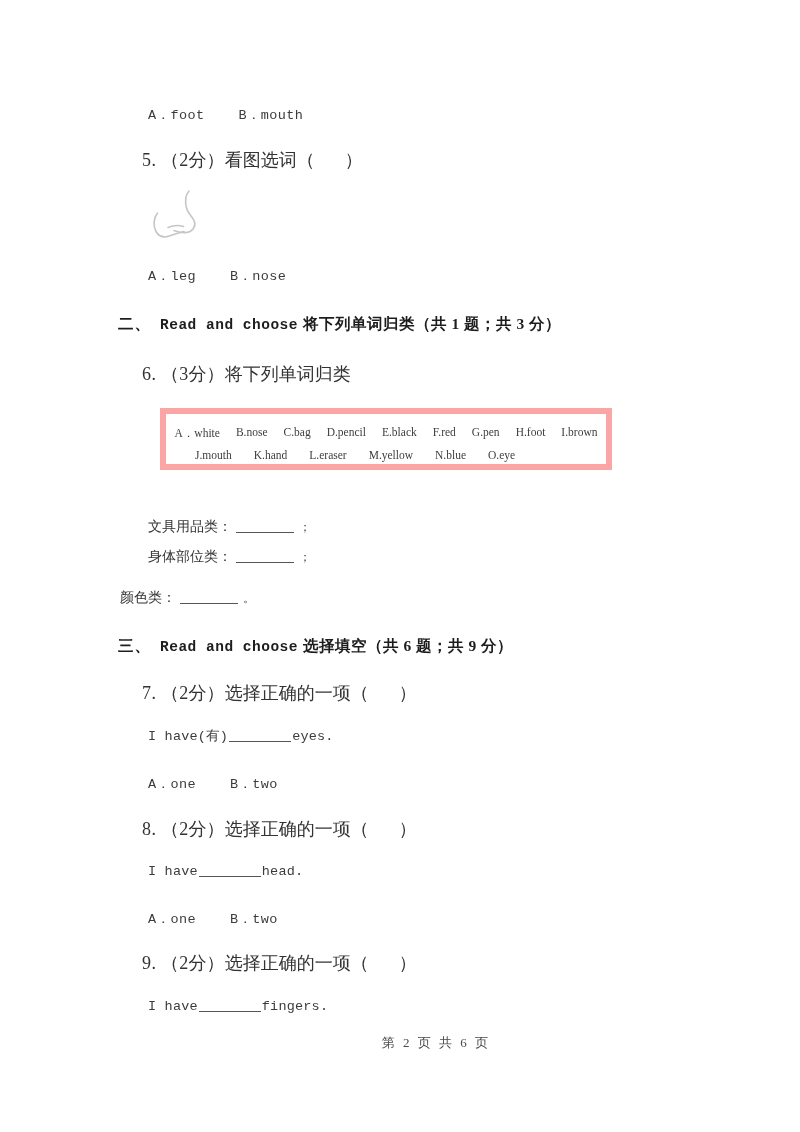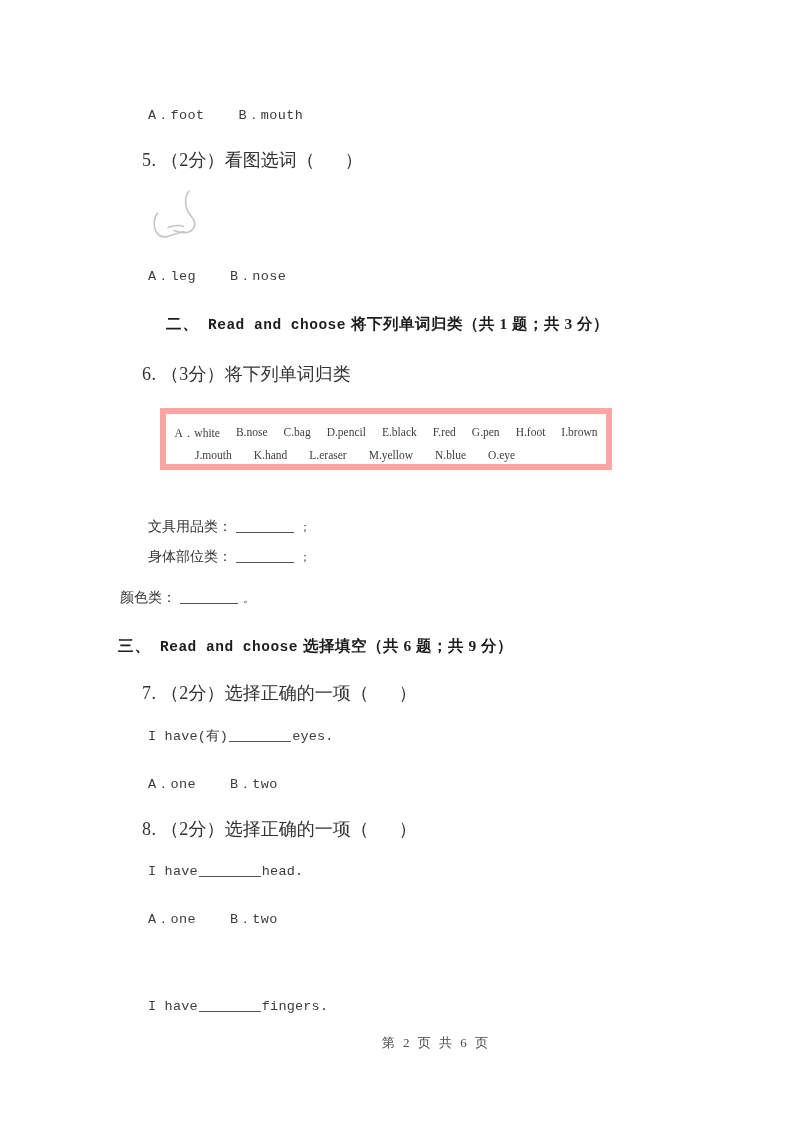--- a/index.html
+++ b/index.html
@@ -182,21 +182,21 @@
         <path d="M19.5 50.5 C25 49.5, 30 46.5, 36 45.5"></path>
         <path d="M20 41.5 C25 39.5, 31 39, 35.5 40.5"></path>
       </g>
     </svg>
   </div>
 
   <div class="line opts" style="left:148px; top:267px;">
     <span>A．leg</span><span class="optb">B．nose</span>
   </div>
 
-  <div class="section-head" style="top:314px;margin-left:48px;">
+  <div class="section-head" style="top:314px;">
     <span class="cnnum">二、</span><span class="en">Read and choose</span><span class="cn">将下列单词归类（共 1 题；共 3 分）</span>
   </div>
 
   <div class="line qnum" style="left:142px; top:362px;">
     <span class="num">6.</span>
     <span class="score">（3分）</span><span class="cn">将下列单词归类</span>
   </div>
 
   <div class="wordbank">
     <div class="wb-row r1">
@@ -249,19 +249,23 @@
     <span class="num">8.</span>
     <span class="score">（2分）</span><span class="cn">选择正确的一项（</span><span class="paren-gap"></span><span>）</span>
   </div>
   <div class="line sent" style="left:148px; top:864px;">
     <span>I have</span><span class="blank"></span><span>head.</span>
   </div>
   <div class="line opts" style="left:148px; top:910px;">
     <span>A．one</span><span class="optb">B．two</span>
   </div>
 
+  <div class="line qnum" style="left:142px; top:951px;">
+    <span class="num">9.</span>
+    <span class="score">（2分）</span><span class="cn">选择正确的一项（</span><span class="paren-gap"></span><span>）</span>
+  </div>
   <div class="line sent" style="left:148px; top:999px;">
     <span>I have</span><span class="blank"></span><span>fingers.</span>
   </div>
 
   <div class="footer">第 2 页 共 6 页</div>
 
 </div>
 
 </body></html>

